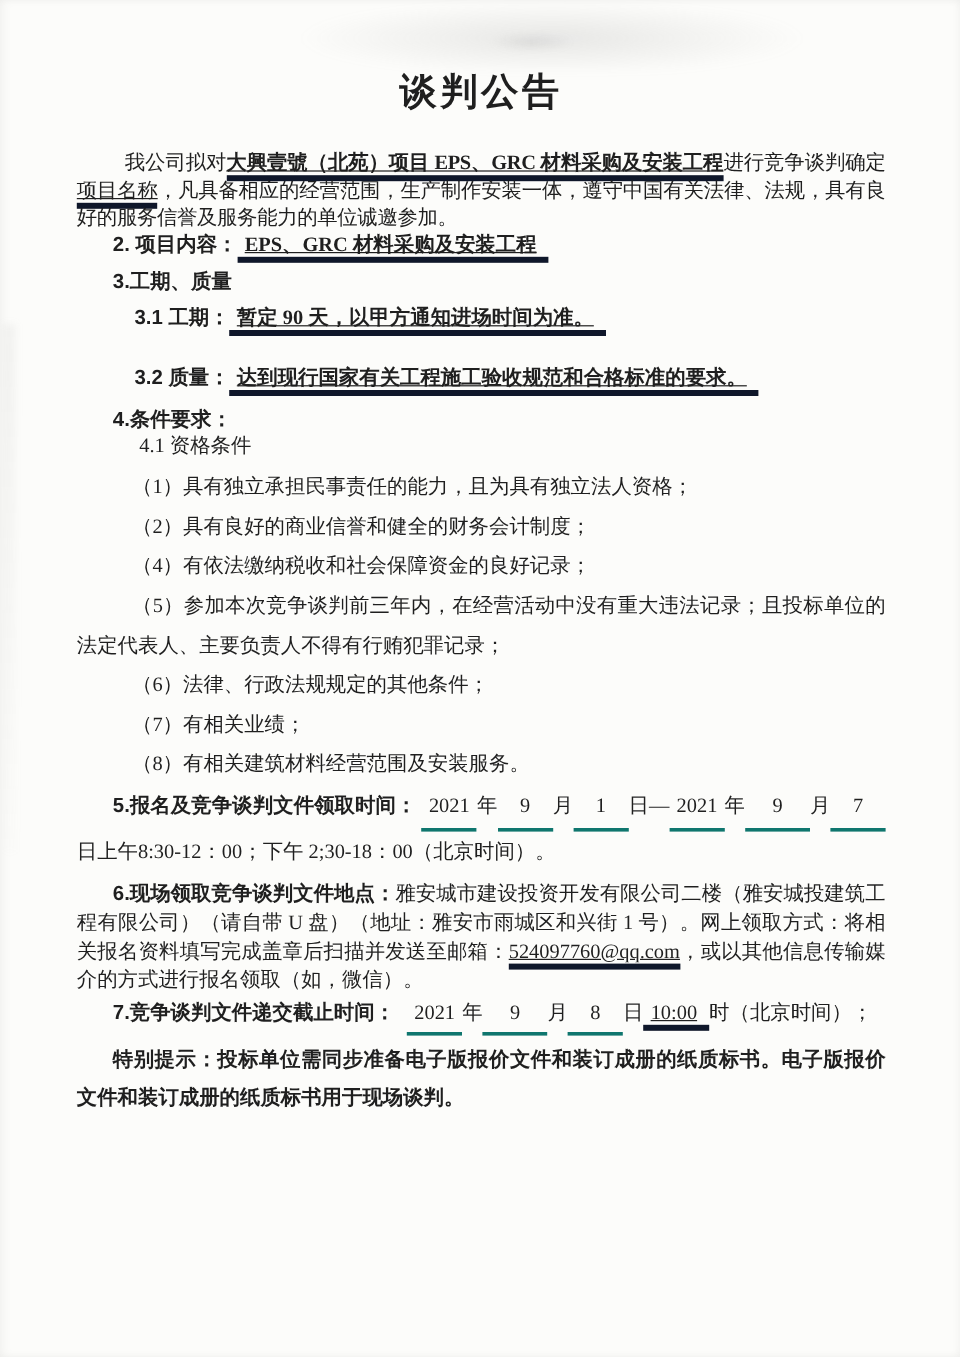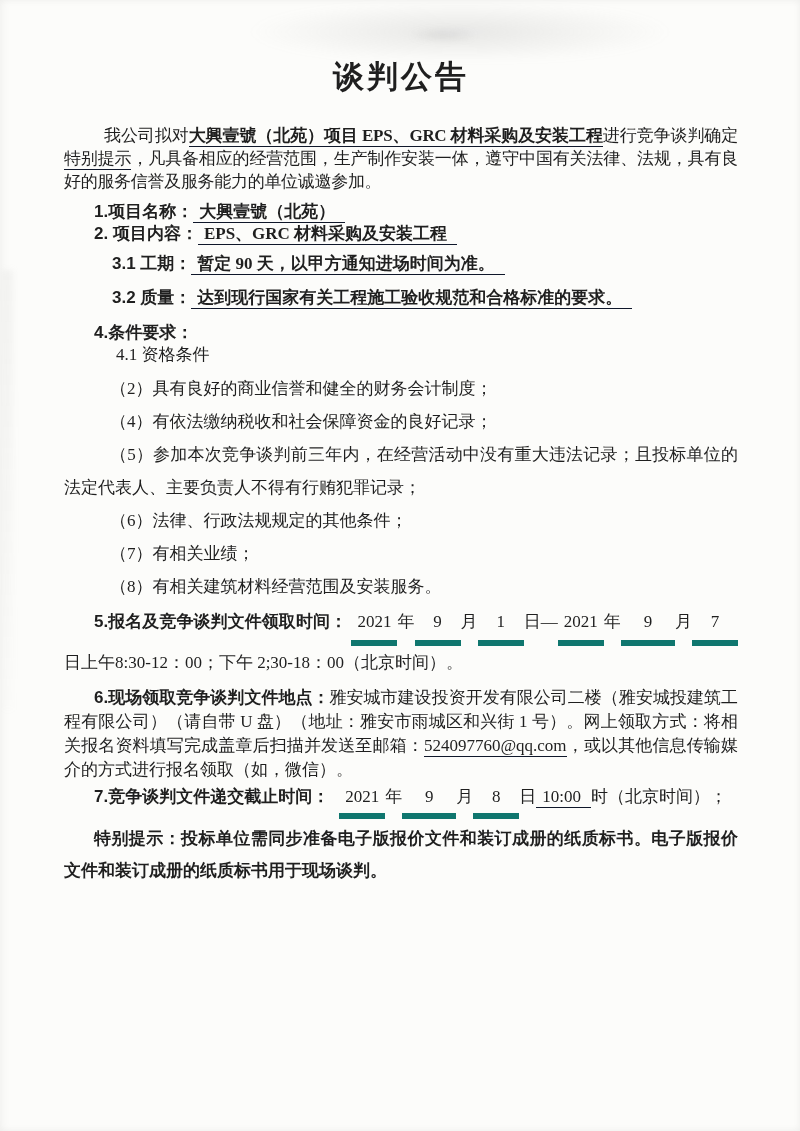--- a/index.html
+++ b/index.html
@@ -39,75 +39,76 @@
 
   .intro{line-height:23px;text-indent:40px;letter-spacing:-0.3px;}
 
   .tight{line-height:22px;}
   .t1{text-indent:30px;}
   .t2{text-indent:48px;}
   .t3{text-indent:52px;}
 
   .mt8{margin-top:8px;}
   .mt9{margin-top:9px;}
-  .mt12{margin-top:12px;}
+  .mt12{margin-top:28px;}
   .mt13{margin-top:13px;}
   .mt17{}
 
   .cond{line-height:33px;text-indent:46px;}
   .conds{margin-top:6px;}
 
   .sec5{margin-top:2px;line-height:34px;text-indent:30px;}
   .sec6{margin-top:6px;line-height:24px;text-indent:30px;}
   .sec7{margin-top:0;line-height:30px;text-indent:30px;}
   .notice{margin-top:4px;line-height:32px;text-indent:30px;}
 
   .b{font-weight:700;}
   .hei{font-weight:700;font-family:"Liberation Sans","DejaVu Sans",sans-serif;letter-spacing:0;}
-  .u{border-bottom:1px solid #0f172a;padding-bottom:1px;}
+  .u{border-bottom:5px solid #0f172a;padding-bottom:1px;text-decoration:underline;}
   .pad{padding-left:6px;padding-right:10px;}
   .blank{
     display:inline-block;
     min-width:42px;
     text-align:center;
-    border-bottom:6px solid #0f766e;
+    border-bottom:3px solid #0f766e;
     padding:0 2px 1px 2px;
     text-indent:0;
   }
   .blank.wide{min-width:50px;}
   .gap-l{margin-left:10px;}
 </style>
 </head>
 <body>
 
 <div class="page">
   <div class="artifact a1"></div>
   <div class="artifact a2"></div>
   <div class="artifact a3"></div>
 
   <div class="content">
 
     <h1 class="title">谈判公告</h1>
 
-    <p class="intro"><span>我公司拟对</span><span class="b u">大興壹號（北苑）项目 EPS、GRC 材料采购及安装工程</span><span>进行竞争谈判确定</span><span class="u">特别提示</span><span>，凡具备相应的经营范围，生产制作安装一体，遵守中国有关法律、法规，具有良好的服务信誉及服务能力的单位诚邀参加。</span></p>
+    <p class="intro"><span>我公司拟对</span><span class="b u">大興壹號（北苑）项目 EPS、GRC 材料采购及安装工程</span><span>进行竞争谈判确定</span><span class="u">项目名称</span><span>，凡具备相应的经营范围，生产制作安装一体，遵守中国有关法律、法规，具有良好的服务信誉及服务能力的单位诚邀参加。</span></p>
 
-    <div class="line tight t1 mt8"><span class="hei">1.项目名称：</span><span class="b u pad">大興壹號（北苑）</span></div>
 
     <div class="line tight t1"><span class="hei">2. 项目内容：</span><span class="b u pad">EPS、GRC 材料采购及安装工程</span></div>
 
+    <div class="line tight t1 mt9"><span class="hei">3.工期、质量</span></div>
 
     <div class="line tight t2 mt8"><span class="hei">3.1 工期：</span><span class="b u pad">暂定 90 天，以甲方通知进场时间为准。</span></div>
 
     <div class="line tight t2 mt12"><span class="hei">3.2 质量：</span><span class="b u pad">达到现行国家有关工程施工验收规范和合格标准的要求。</span></div>
 
     <div class="line tight t1 mt13"><span class="hei">4.条件要求：</span></div>
 
     <div class="line tight t3 mt17">4.1 资格条件</div>
 
     <div class="conds">
+      <div class="line cond">（1）具有独立承担民事责任的能力，且为具有独立法人资格；</div>
       <div class="line cond">（2）具有良好的商业信誉和健全的财务会计制度；</div>
       <div class="line cond">（4）有依法缴纳税收和社会保障资金的良好记录；</div>
       <div class="line cond">（5）参加本次竞争谈判前三年内，在经营活动中没有重大违法记录；且投标单位的法定代表人、主要负责人不得有行贿犯罪记录；</div>
       <div class="line cond">（6）法律、行政法规规定的其他条件；</div>
       <div class="line cond">（7）有相关业绩；</div>
       <div class="line cond">（8）有相关建筑材料经营范围及安装服务。</div>
     </div>
 
     <div class="line sec5"><span class="hei">5.报名及竞争谈判文件领取时间：</span> <span class="blank">2021</span><span>年</span><span class="blank">9</span><span>月</span><span class="blank">1</span><span>日—</span><span class="blank">2021</span><span>年</span><span class="blank wide">9</span><span>月</span><span class="blank">7</span><span>日上午</span><span>8:30-12：00；下午 2;30-18：00（北京时间）。</span></div>
 

